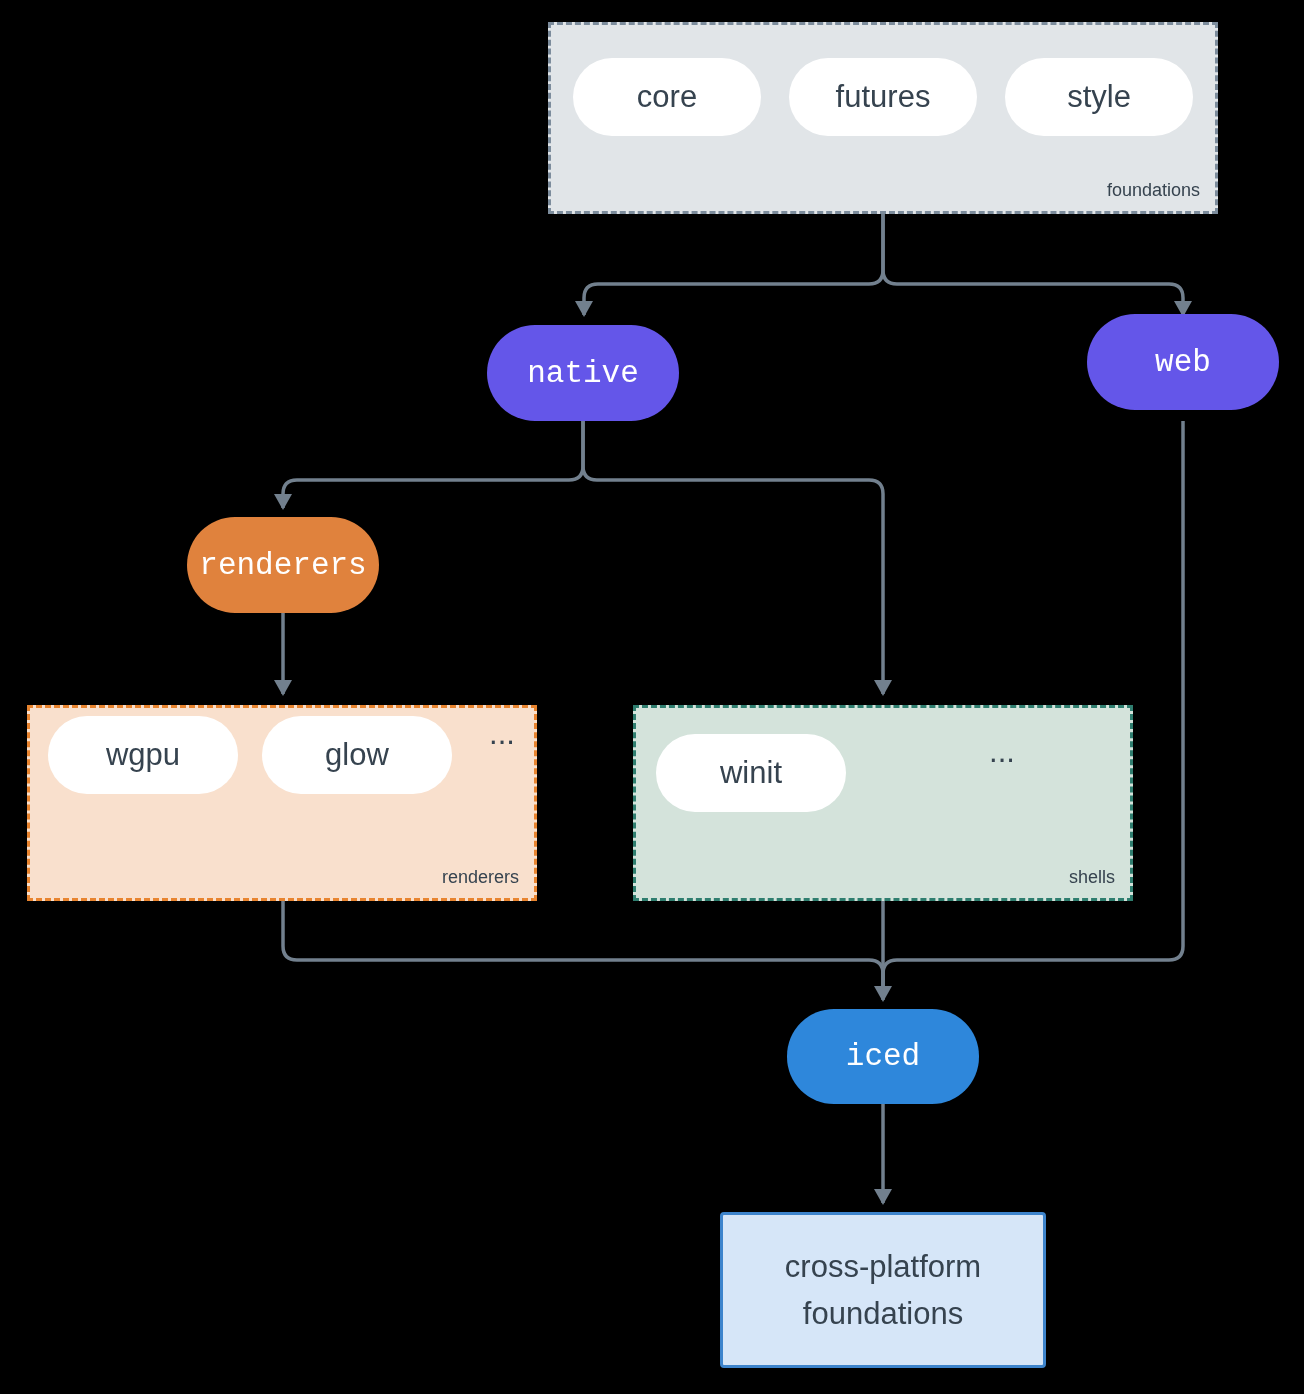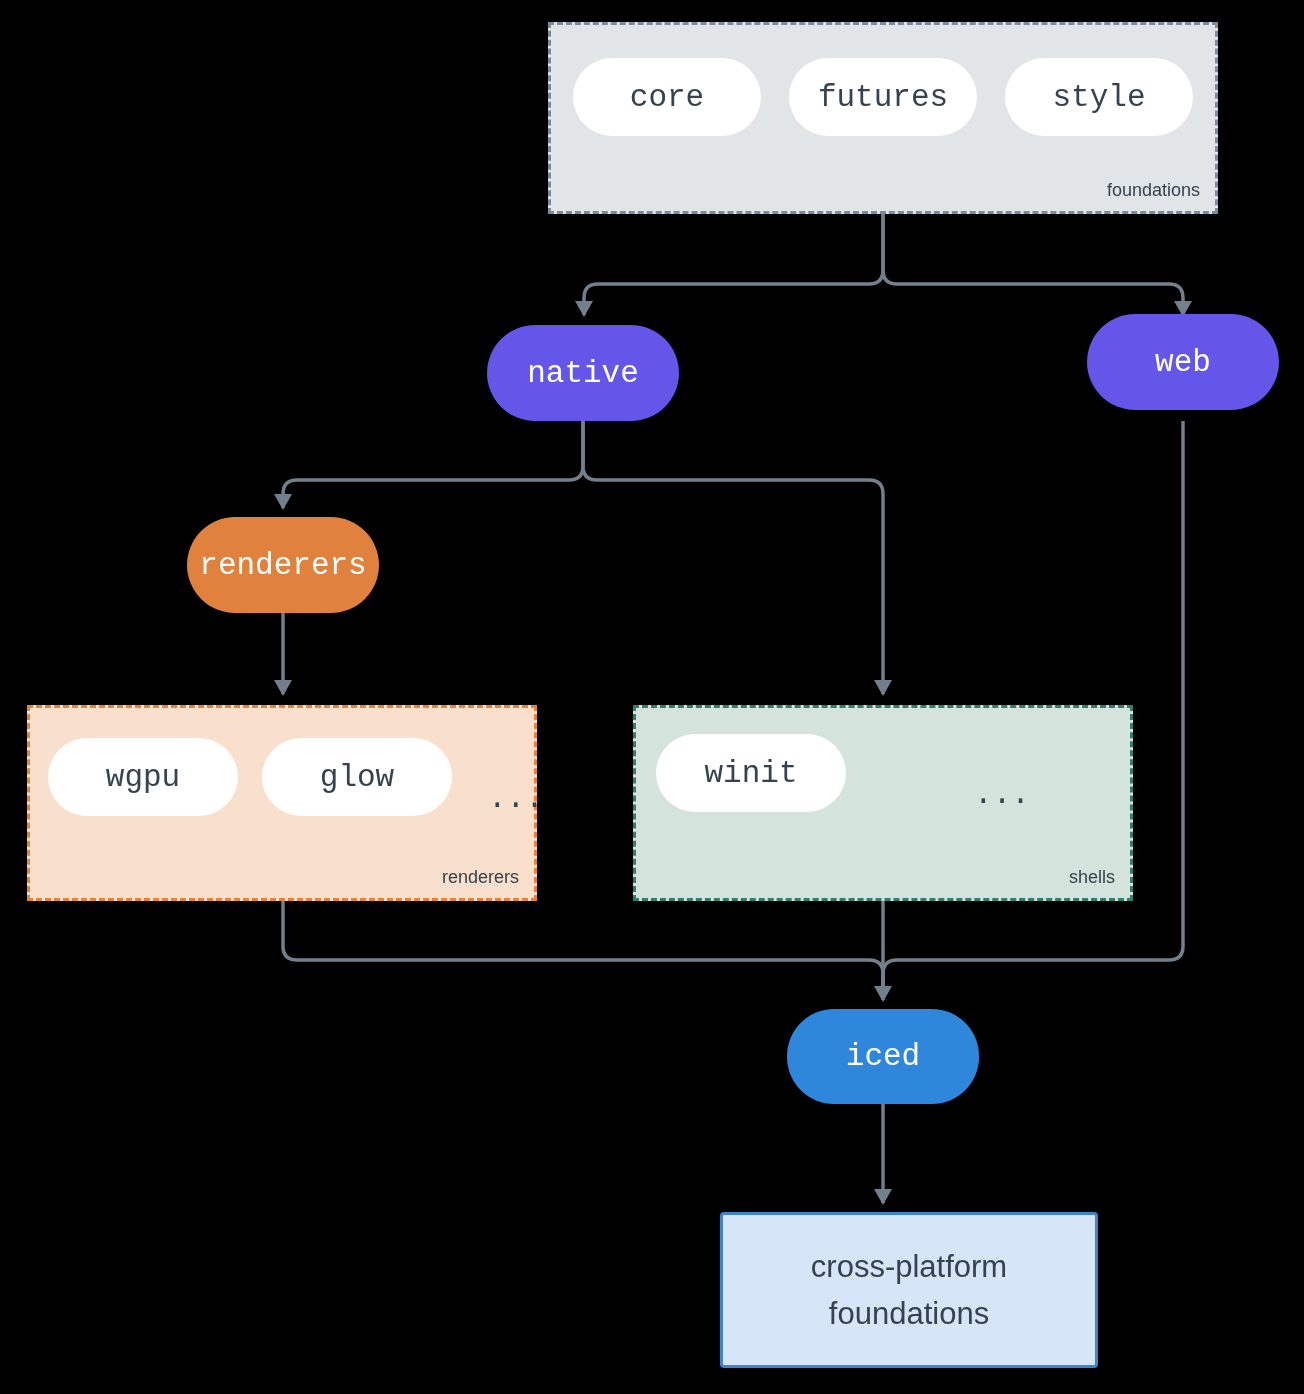--- a/index.html
+++ b/index.html
@@ -28,33 +28,33 @@
   .group.foundations {
     left: 548px; top: 22px; width: 670px; height: 192px;
     background: var(--c-foundations-fill);
     border: 3px dashed var(--c-foundations-border);
     padding: 33px 22px 0 22px;
   }
   .group.renderers {
     left: 27px; top: 705px; width: 510px; height: 196px;
     background: var(--c-renderers-fill);
     border: 3px dashed var(--c-renderers-border);
-    padding: 30px 18px 0 18px;
+    padding: 8px 18px 0 18px;
   }
   .group.shells {
     left: 633px; top: 705px; width: 500px; height: 196px;
     background: var(--c-shells-fill);
     border: 3px dashed var(--c-shells-border);
     padding: 26px 8px 0 20px;
   }
   .group-label {
     position: absolute; right: 15px; bottom: 10px;
     font-size: 18px; color: var(--c-text-dark);
   }
-  .pill-row { display: flex; align-items: flex-end; font-family: Liberation Mono, monospace; }
+  .pill-row { display: flex; align-items: flex-start; }
   .foundations .pill-row { gap: 28px; }
   .renderers .pill-row, .shells .pill-row { gap: 24px; }
   .white-pill {
     background: var(--c-pill-fill);
     height: 78px; border-radius: 39px;
     display: flex; align-items: center; justify-content: center;
     font-size: 31px; color: var(--c-text-dark);
     white-space: nowrap;
   }
   .foundations .white-pill { flex: 1 1 0; }
@@ -72,21 +72,21 @@
     white-space: nowrap;
     font-family: Liberation Mono, monospace;
   }
   .node-native   { left: 487px;  top: 325px; background: var(--c-purple); }
   .node-web      { left: 1087px; top: 314px; background: var(--c-purple); }
   .node-graphics { left: 187px;  top: 517px; background: var(--c-orange); }
   .node-iced     { left: 787px;  top: 1009px; height: 95px; border-radius: 47px; background: var(--c-iced); }
 
   .app-box {
     position: absolute;
-    left: 720px; top: 1212px; width: 378px; height: 156px;
+    left: 720px; top: 1212px; width: 326px; height: 156px;
     box-sizing: border-box;
     background: var(--c-app-fill);
     border: 3px solid var(--c-app-border);
     border-radius: 4px;
     display: flex; flex-direction: column;
     align-items: center; justify-content: center;
     font-size: 31px; line-height: 1.52;
     color: var(--c-text-dark);
     text-align: center;
   }

